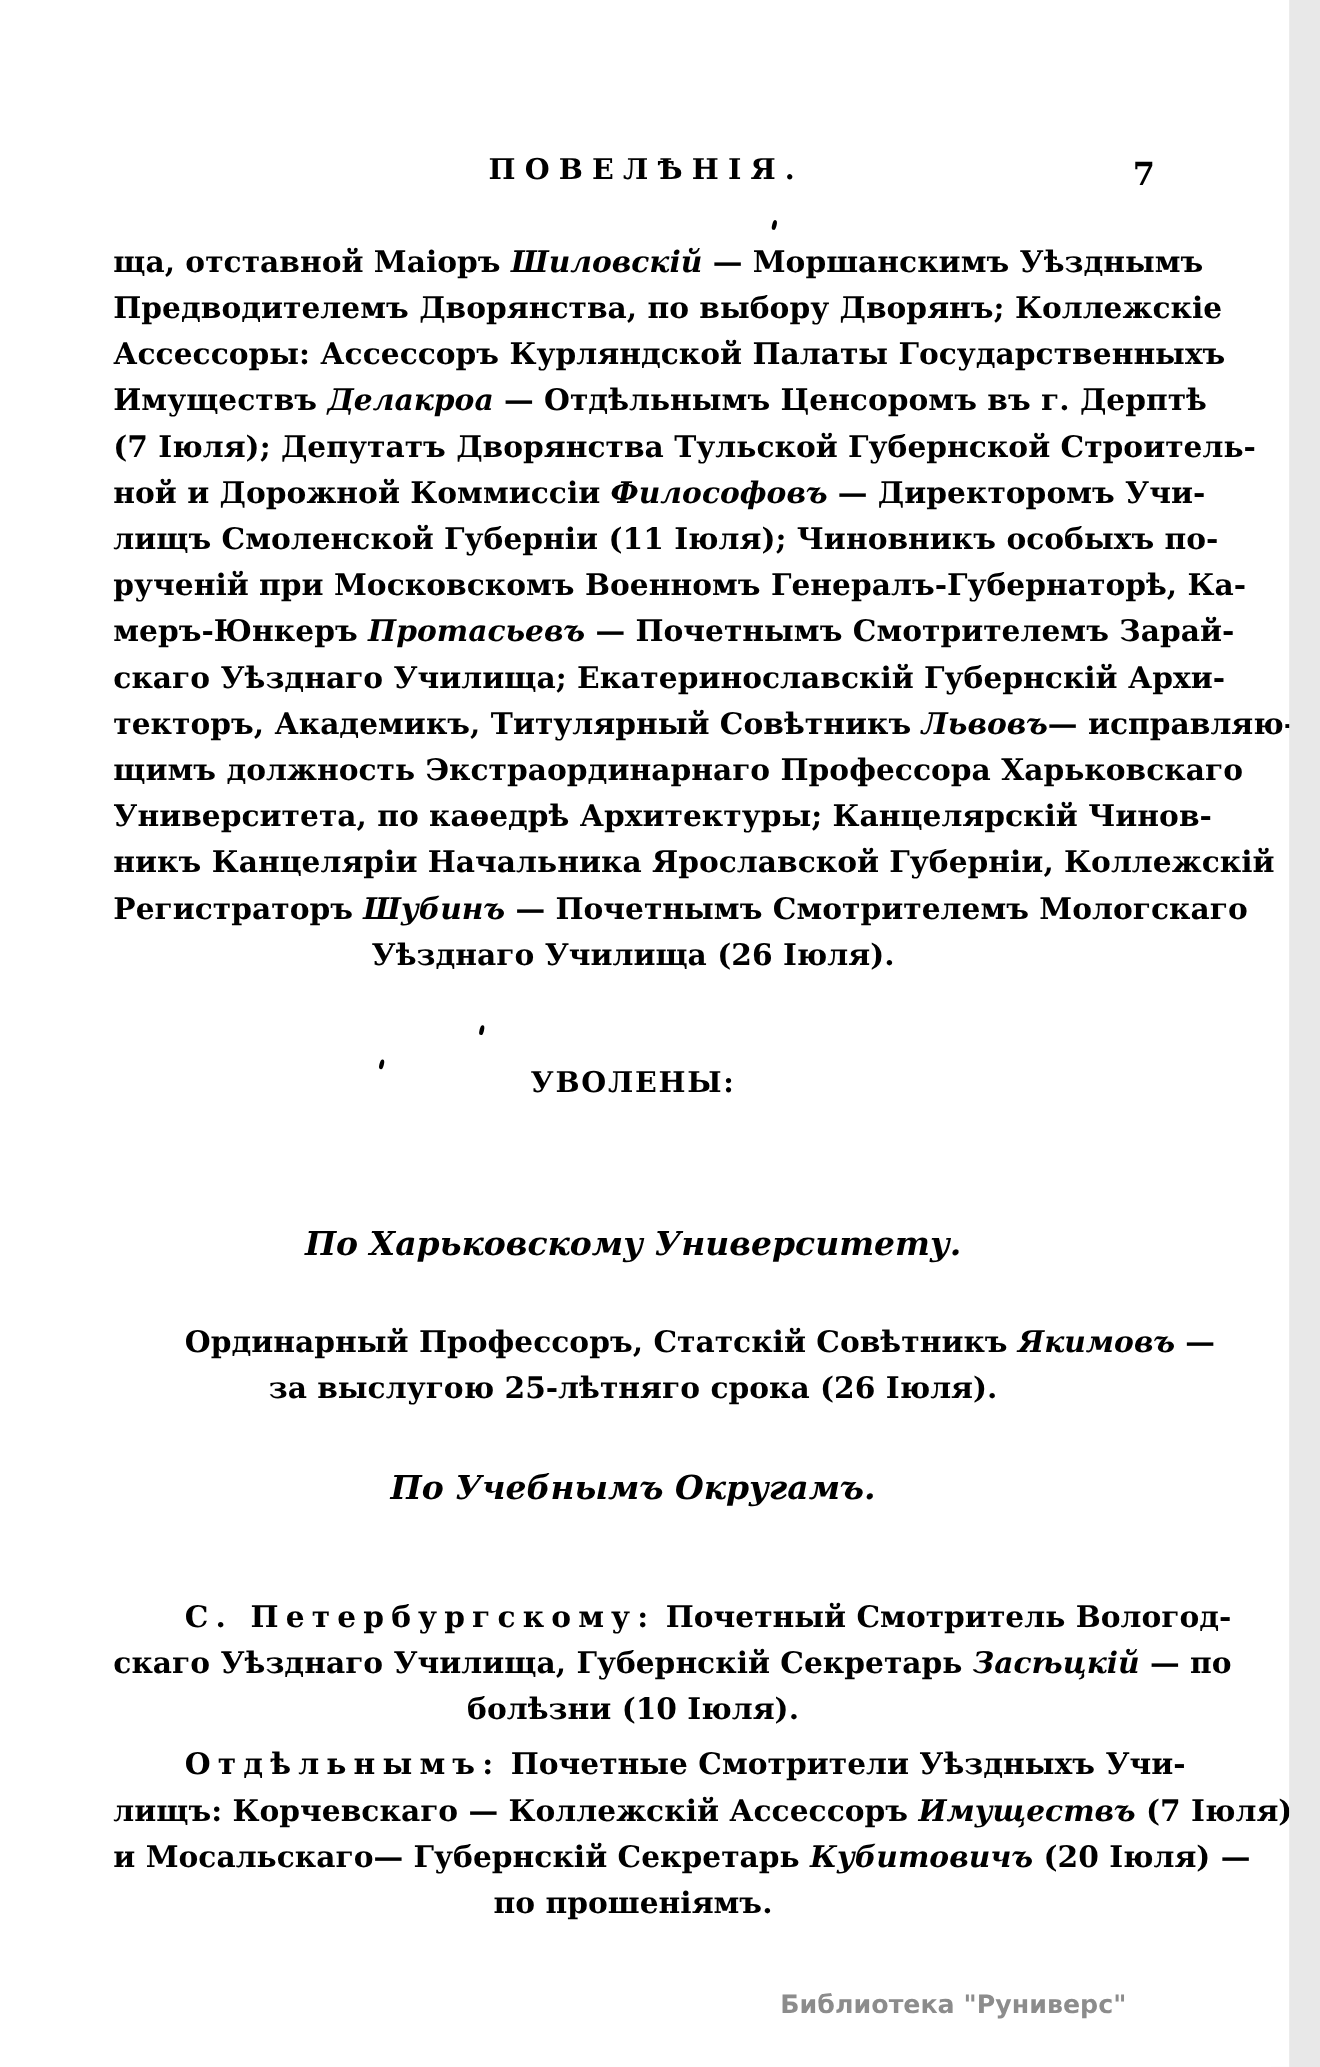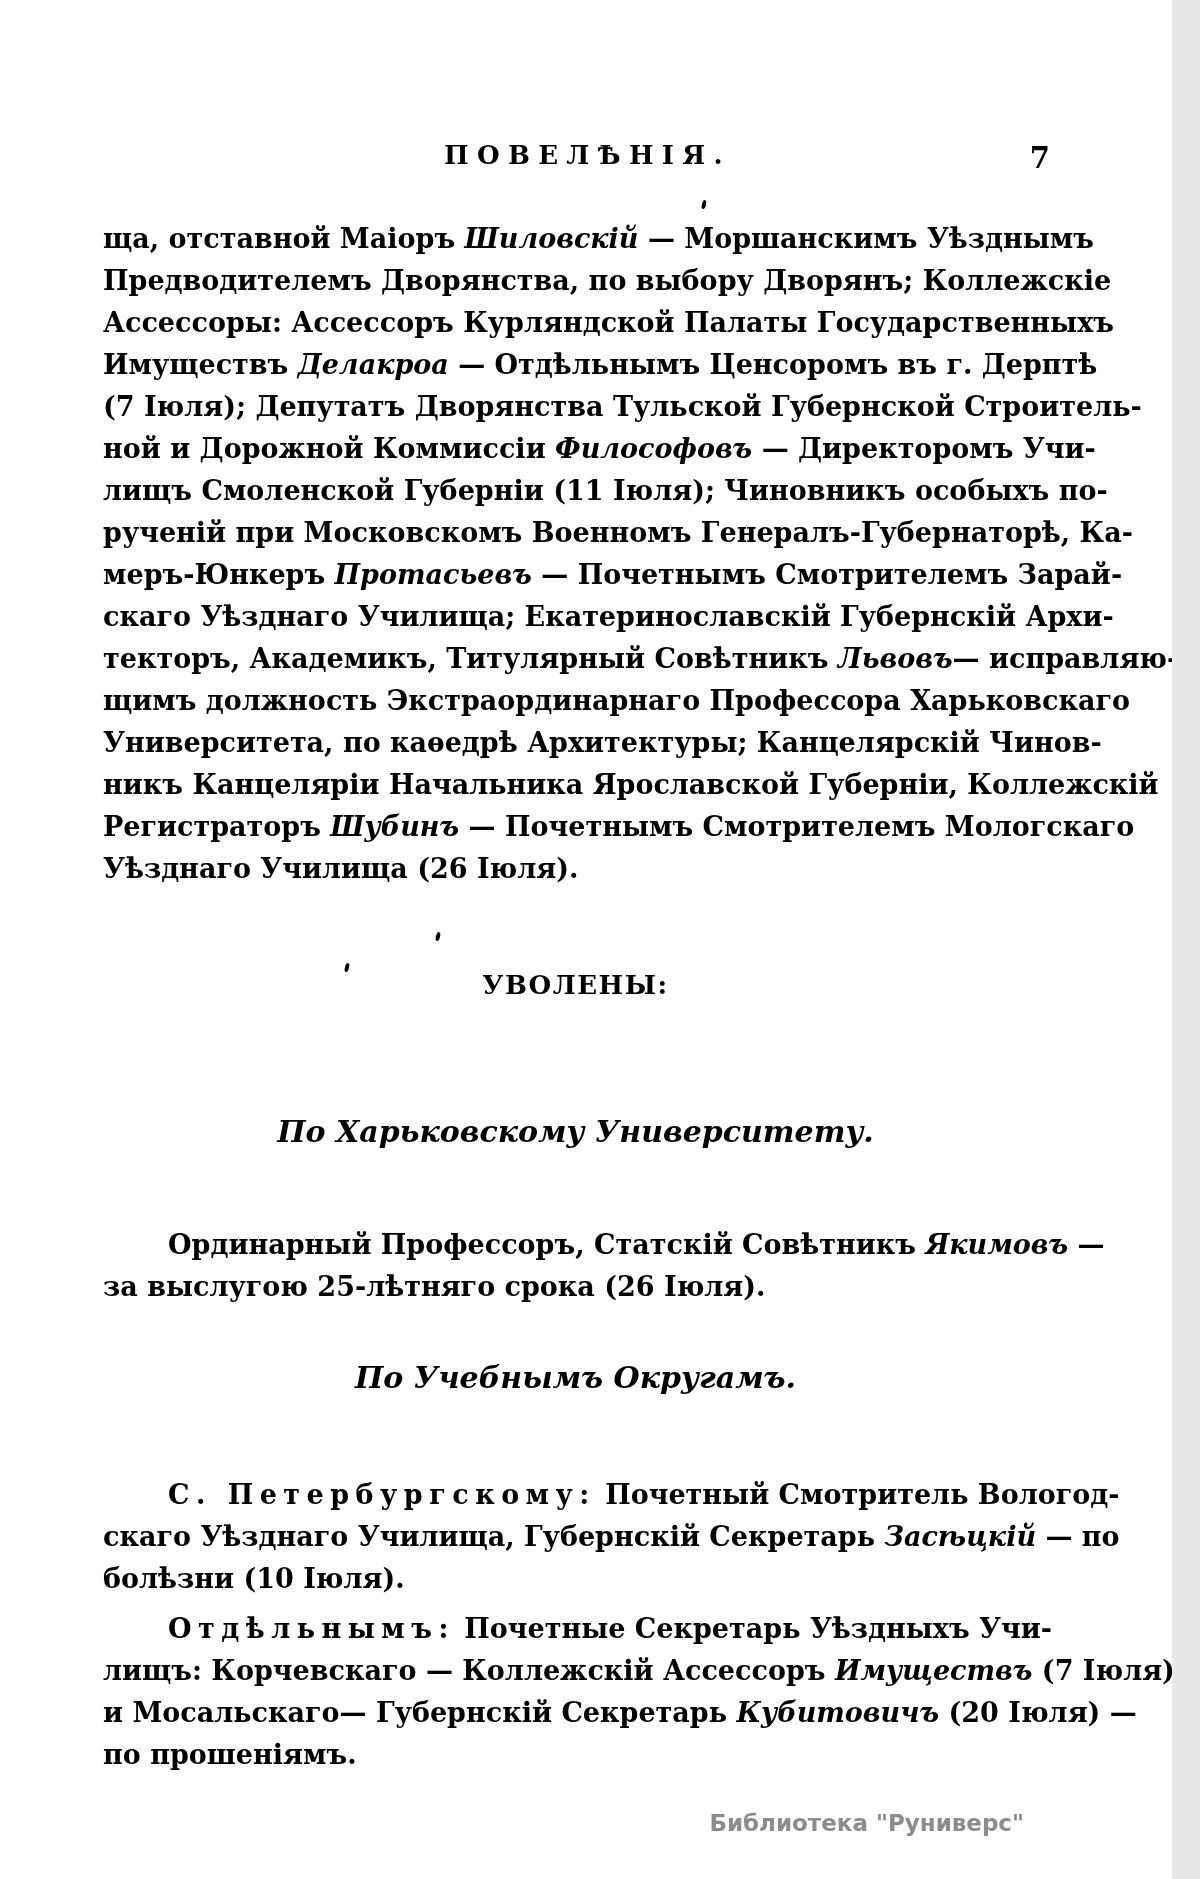--- a/index.html
+++ b/index.html
@@ -43,21 +43,21 @@
   .content {
     position: absolute;
     top: 218px;
     left: 103px;
     width: 945px;
     font-weight: bold;
     font-size: 27px;
     line-height: 42px;
   }
   .para { margin: 0; }
-  .line { white-space: nowrap; }
+  .line { white-space: nowrap; text-align: center; }
   .line.j {
     text-align: justify;
     text-align-last: justify;
   }
   .line.ind { padding-left: 65px; }
   .it { font-style: italic; }
   .sp { letter-spacing: 0.24em; }
   .heading { text-align: center; }
   .heading.caps {
     font-weight: bold;
@@ -66,21 +66,21 @@
     line-height: 34px;
   }
   .heading.italic {
     font-weight: bold;
     font-style: italic;
     font-size: 30px;
     line-height: 44px;
   }
   [data-name="section-heading-uvoleny"]     { margin-top: 78px; }
   [data-name="subheading-kharkov-university"]{ margin-top: 108px; }
-  [data-name="paragraph-yakimov"]           { margin-top: 70px; }
+  [data-name="paragraph-yakimov"]           { margin-top: 46px; }
   [data-name="subheading-uchebnym-okrugam"] { margin-top: 48px; }
   [data-name="paragraph-petersburg"]        { margin-top: 74px; }
   [data-name="paragraph-moscow"]            { margin-top: 8px; }
   
   .footer {
     position: absolute;
     top: 1810px;
     right: 148px;
   }
   .watermark {
@@ -134,21 +134,21 @@
         <div class="line j ind" data-name="text-line"><span data-name="text-run">Ординарный Профессоръ, Статскій Совѣтникъ </span><span class="it" data-name="surname-italic">Якимовъ</span><span data-name="text-run"> —</span></div>
         <div class="line" data-name="text-line"><span data-name="text-run">за выслугою 25-лѣтняго срока (26 Іюля).</span></div>
       </div>
       <div data-name="subheading-uchebnym-okrugam" class="heading italic">По Учебнымъ Округамъ.</div>
       <div data-name="paragraph-petersburg" class="para">
         <div class="line j ind" data-name="text-line"><span class="sp" data-name="text-run">С. Петербургскому:</span><span data-name="text-run"> Почетный Смотритель Вологод-</span></div>
         <div class="line j" data-name="text-line"><span data-name="text-run">скаго Уѣзднаго Училища, Губернскій Секретарь </span><span class="it" data-name="surname-italic">Засѣцкій</span><span data-name="text-run"> — по</span></div>
         <div class="line" data-name="text-line"><span data-name="text-run">болѣзни (10 Іюля).</span></div>
       </div>
       <div data-name="paragraph-moscow" class="para">
-        <div class="line j ind" data-name="text-line"><span class="sp" data-name="text-run">Отдѣльнымъ:</span><span data-name="text-run"> Почетные Секретарь Уѣздныхъ Учи-</span></div>
+        <div class="line j ind" data-name="text-line"><span class="sp" data-name="text-run">Отдѣльнымъ:</span><span data-name="text-run"> Почетные Смотрители Уѣздныхъ Учи-</span></div>
         <div class="line j" data-name="text-line"><span data-name="text-run">лищъ: Корчевскаго — Коллежскій Ассессоръ </span><span class="it" data-name="surname-italic">Имуществъ</span><span data-name="text-run"> (7 Іюля)</span></div>
         <div class="line j" data-name="text-line"><span data-name="text-run">и Мосальскаго— Губернскій Секретарь </span><span class="it" data-name="surname-italic">Кубитовичъ</span><span data-name="text-run"> (20 Іюля) —</span></div>
         <div class="line" data-name="text-line"><span data-name="text-run">по прошеніямъ.</span></div>
       </div>
     </div>
 
   <div class="footer" data-name="page-footer">
     <span class="watermark" data-name="library-watermark">Библиотека "Руниверс"</span>
   </div>
 

